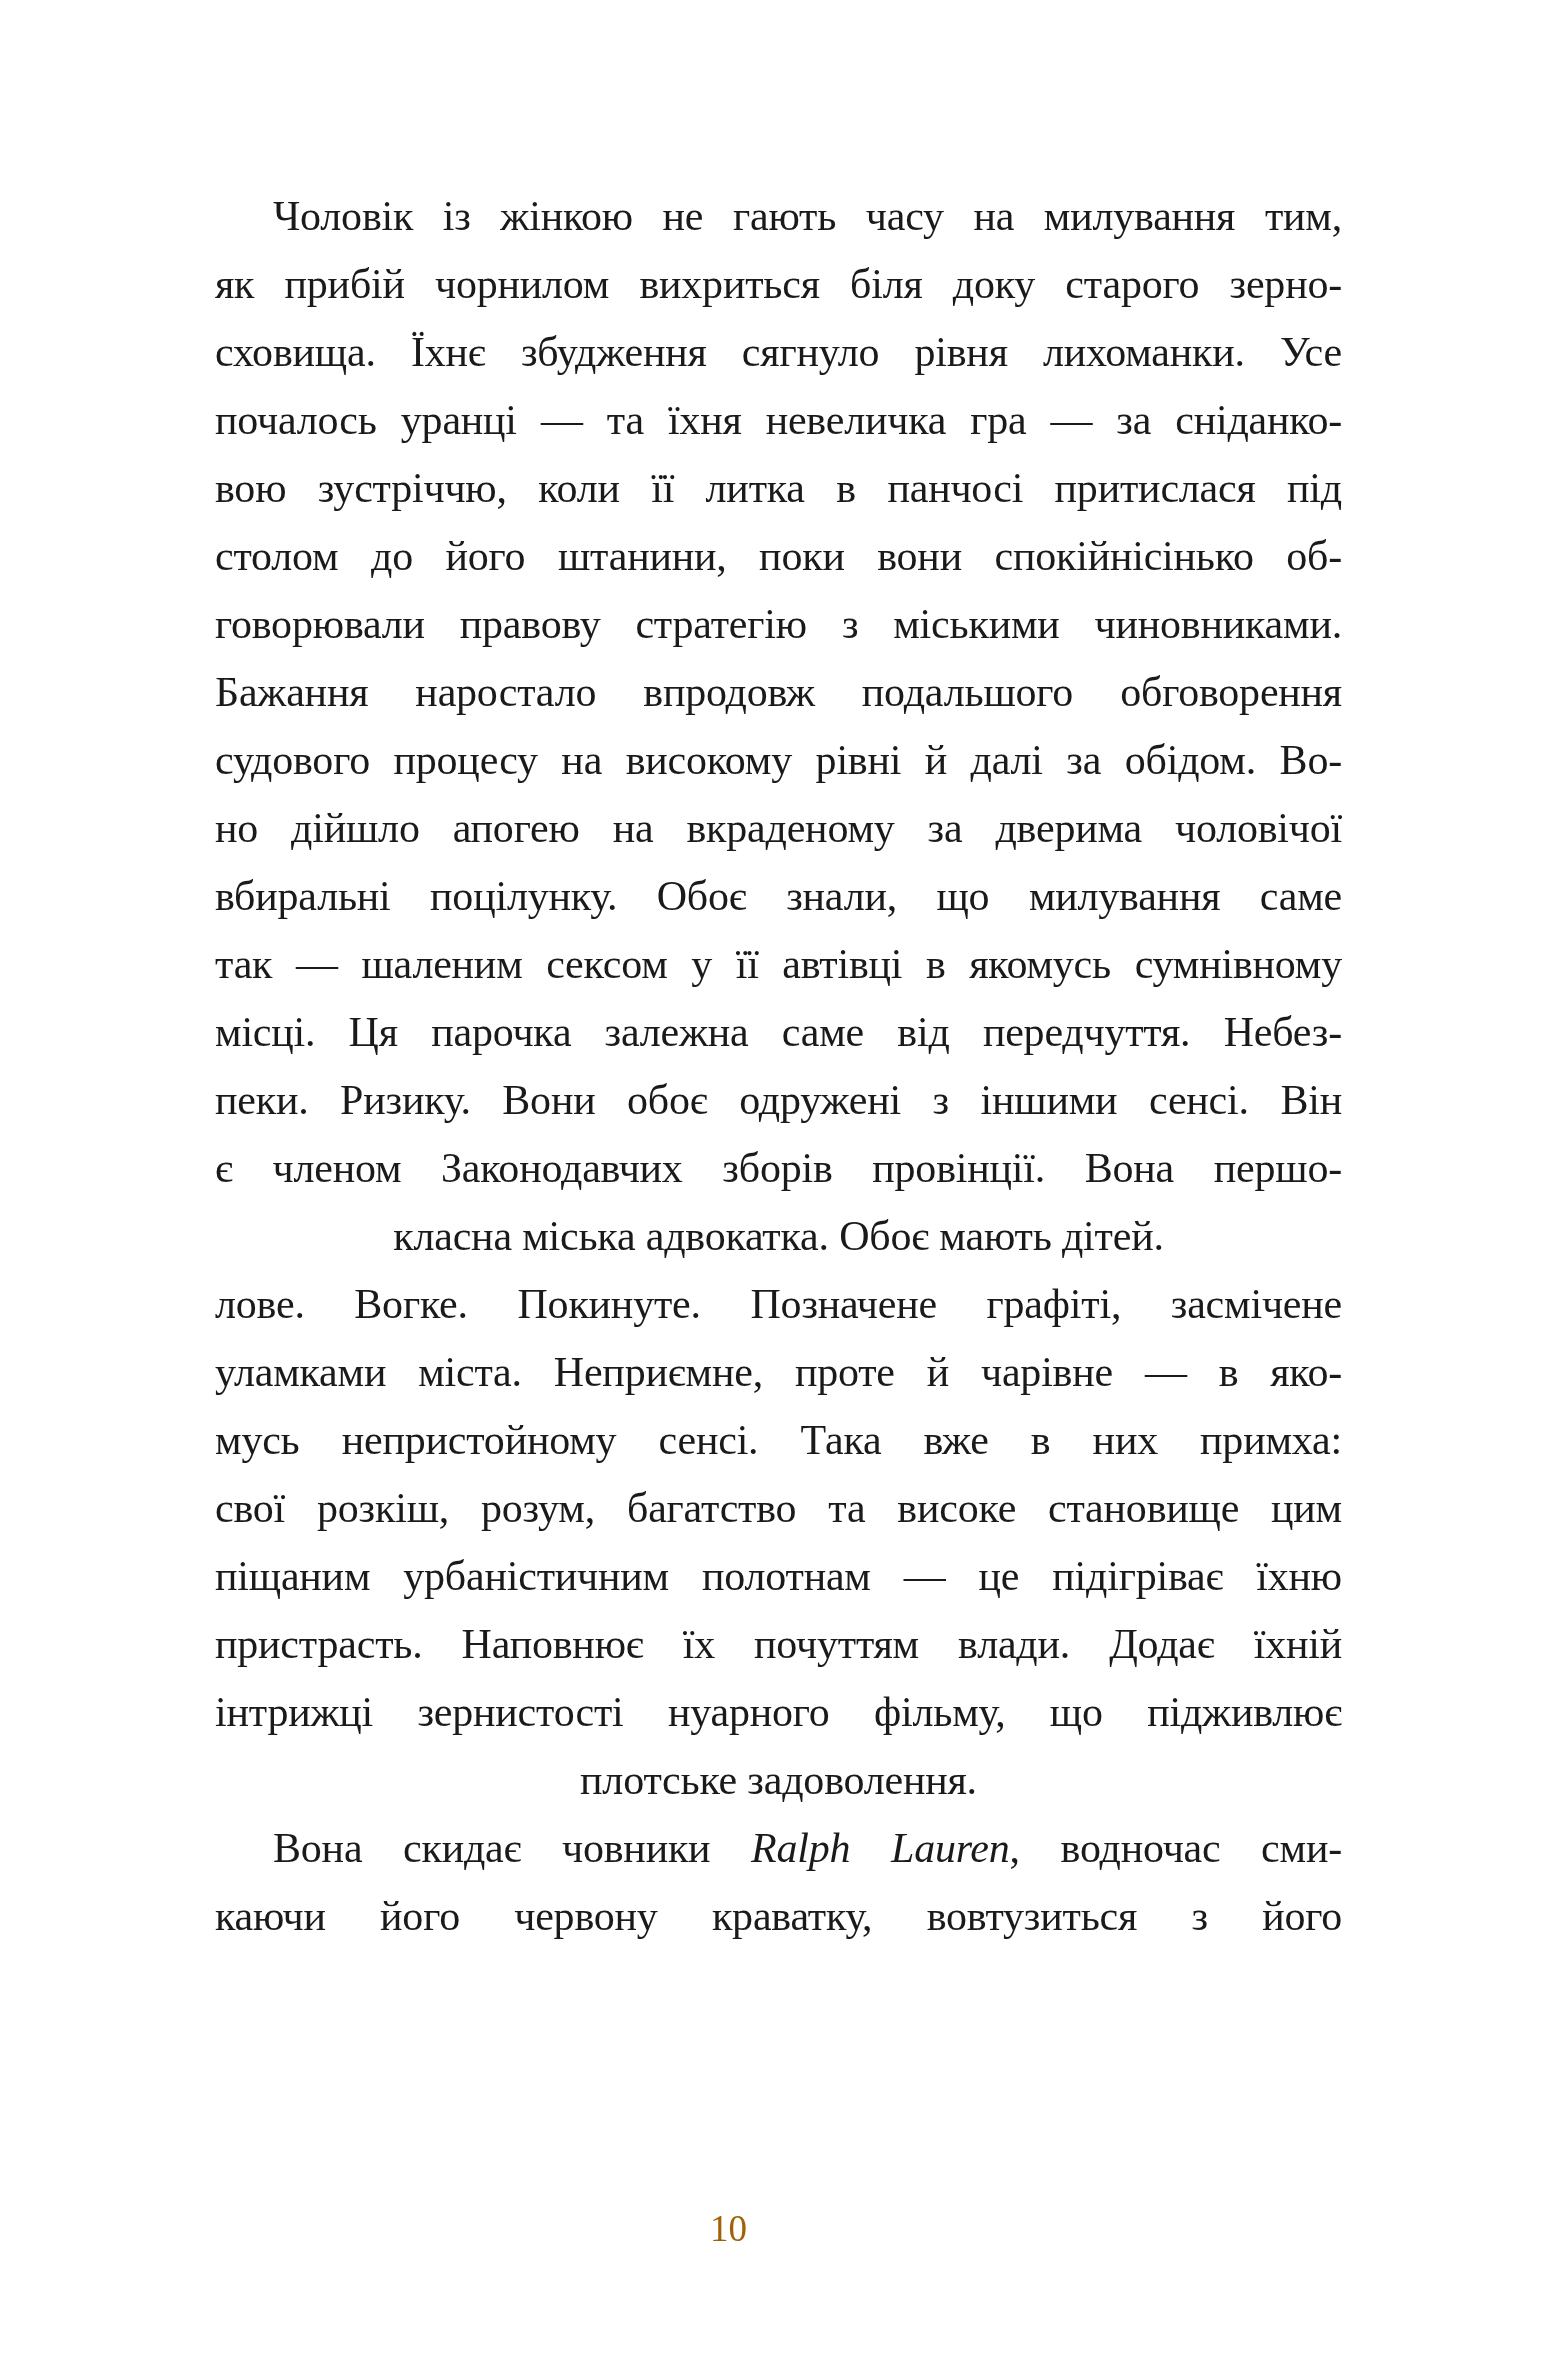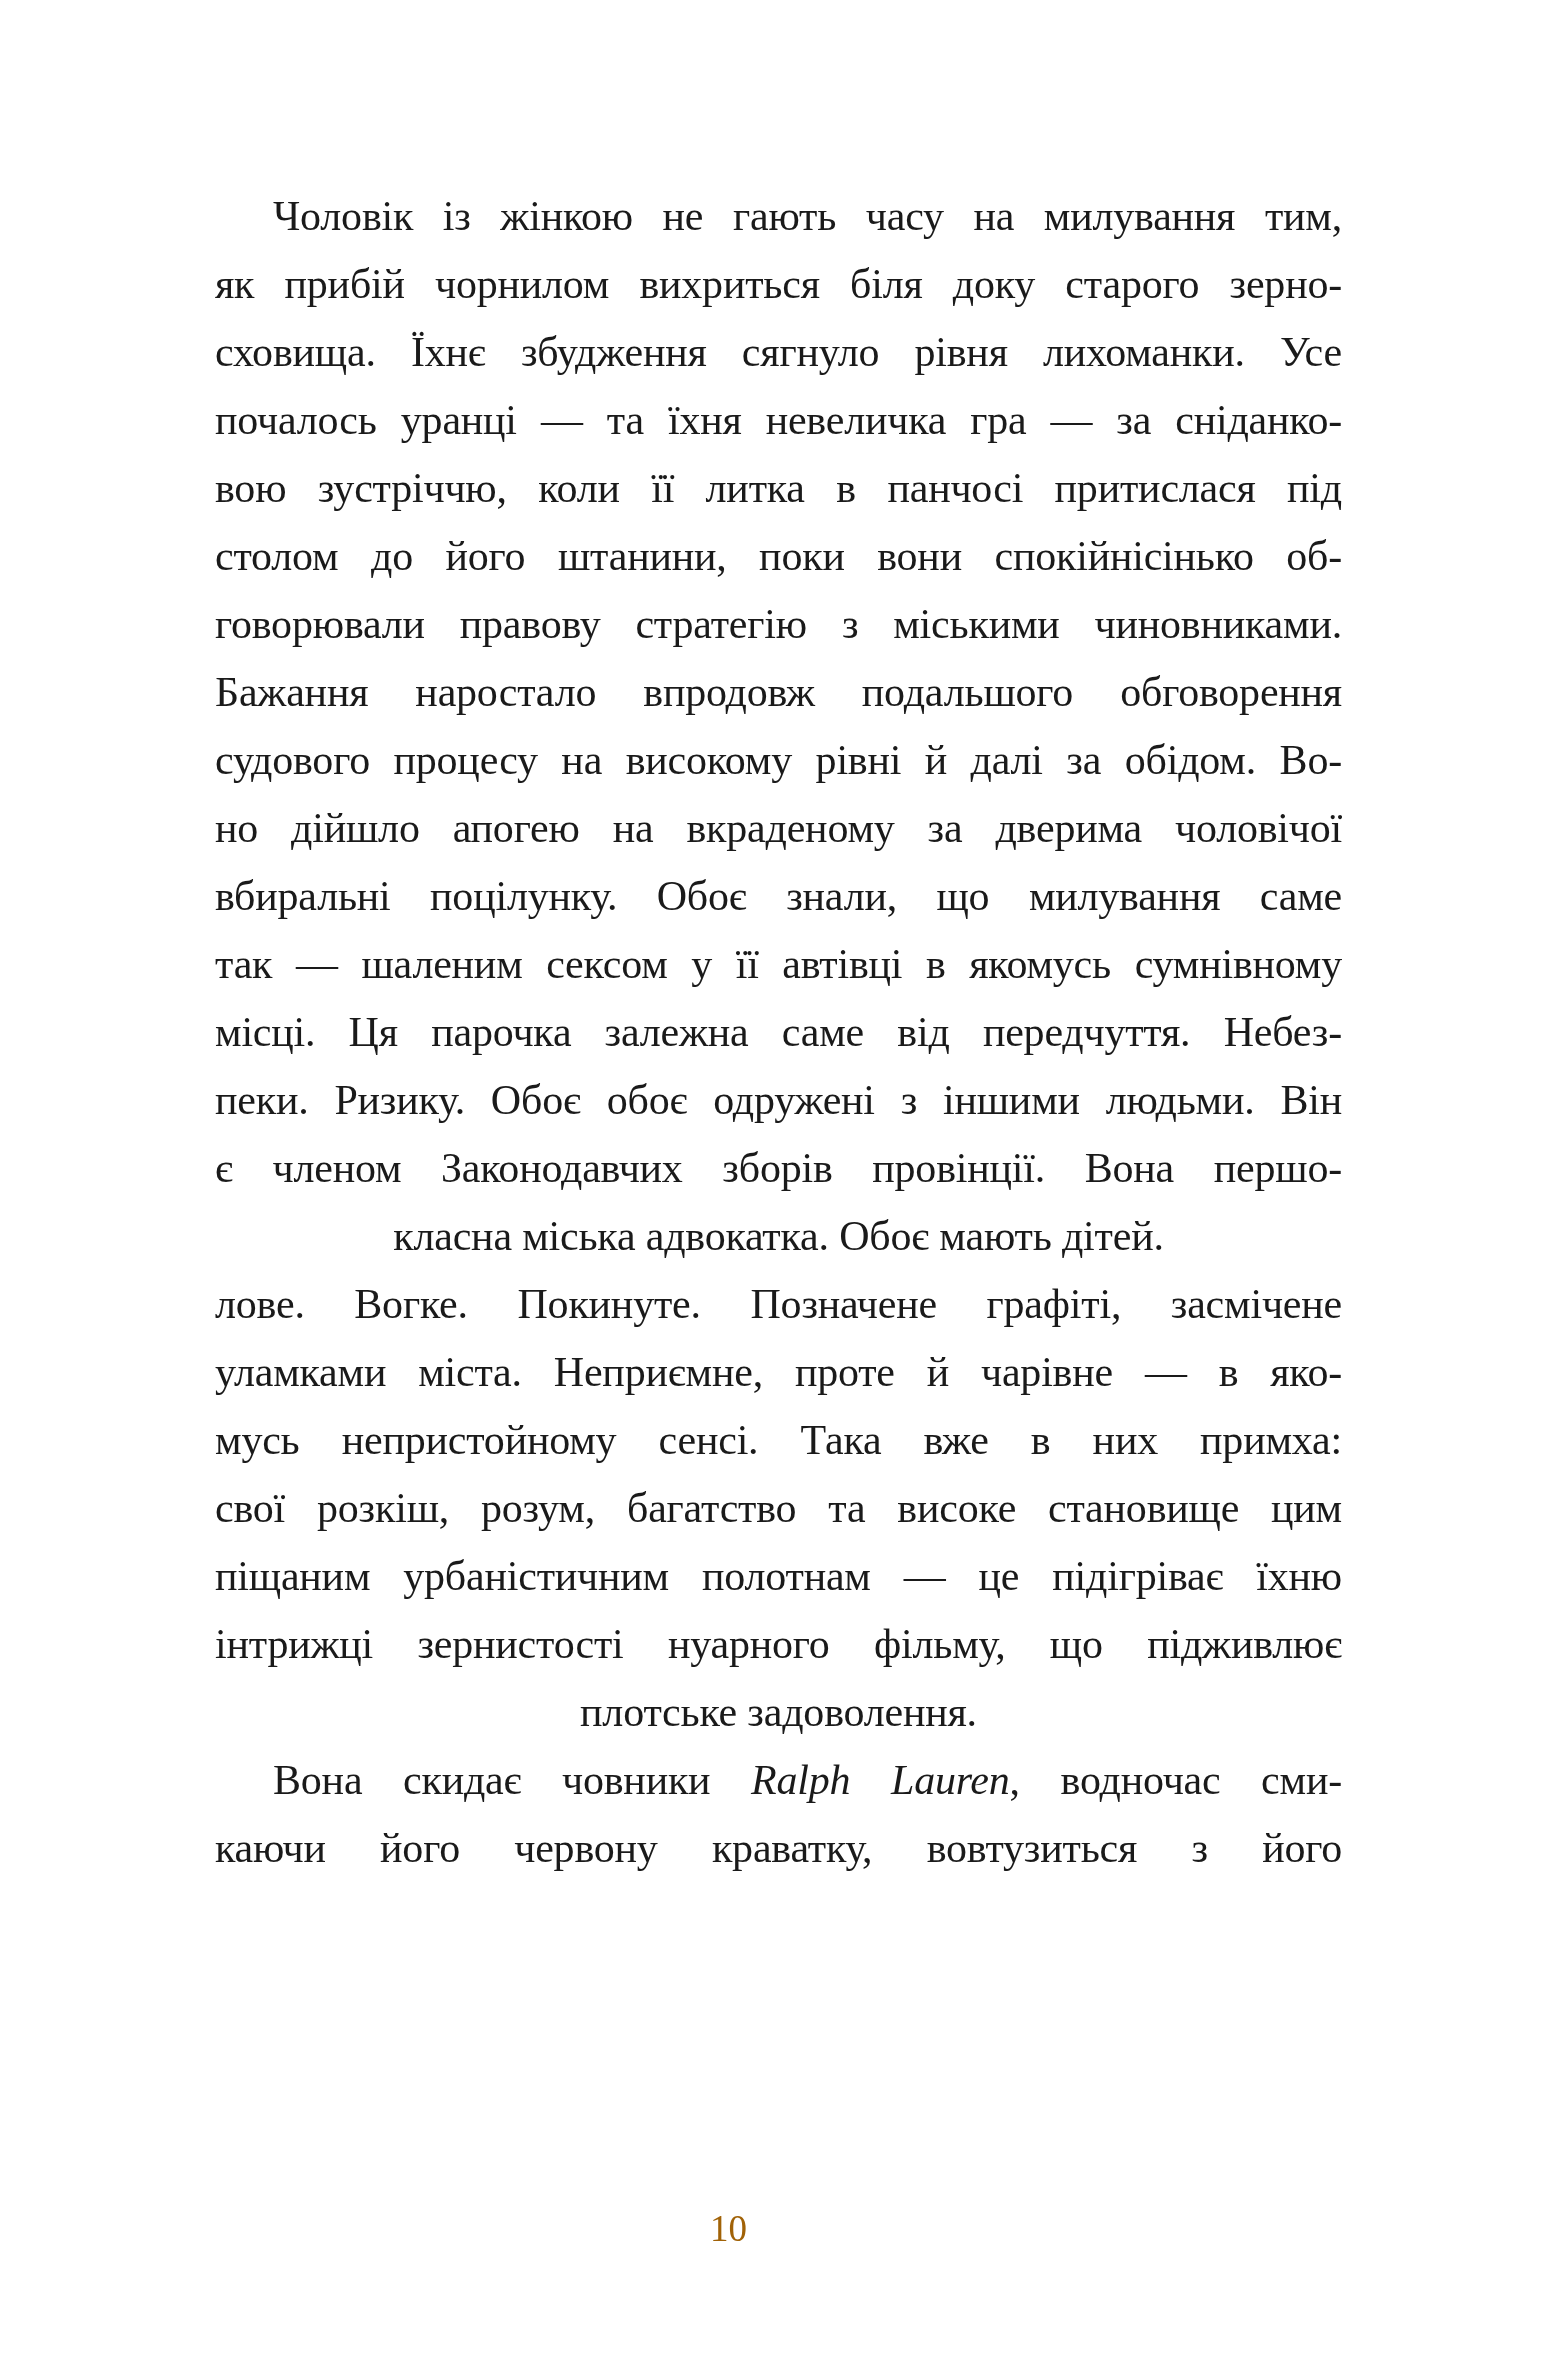--- a/index.html
+++ b/index.html
@@ -63,28 +63,29 @@
   <div class="line">почалось уранці — та їхня невеличка гра — за сніданко-</div>
   <div class="line">вою зустріччю, коли її литка в панчосі притислася під</div>
   <div class="line">столом до його штанини, поки вони спокійнісінько об-</div>
   <div class="line">говорювали правову стратегію з міськими чиновниками.</div>
   <div class="line">Бажання наростало впродовж подальшого обговорення</div>
   <div class="line">судового процесу на високому рівні й далі за обідом. Во-</div>
   <div class="line">но дійшло апогею на вкраденому за дверима чоловічої</div>
   <div class="line">вбиральні поцілунку. Обоє знали, що милування саме</div>
   <div class="line">так — шаленим сексом у її автівці в якомусь сумнівному</div>
   <div class="line">місці. Ця парочка залежна саме від передчуття. Небез-</div>
-  <div class="line">пеки. Ризику. Обоє обоє одружені з іншими людьми. Він</div>
+  <div class="line">пеки. Ризику. Вони обоє одружені з іншими сенсі. Він</div>
   <div class="line">є членом Законодавчих зборів провінції. Вона першо-</div>
   <div class="line para-end">класна міська адвокатка. Обоє мають дітей.</div>
   <div class="line">лове. Вогке. Покинуте. Позначене графіті, засмічене</div>
   <div class="line">уламками міста. Неприємне, проте й чарівне — в яко-</div>
   <div class="line">мусь непристойному сенсі. Така вже в них примха:</div>
   <div class="line">свої розкіш, розум, багатство та високе становище цим</div>
   <div class="line">піщаним урбаністичним полотнам — це підігріває їхню</div>
+  <div class="line">пристрасть. Наповнює їх почуттям влади. Додає їхній</div>
   <div class="line">інтрижці зернистості нуарного фільму, що підживлює</div>
   <div class="line para-end">плотське задоволення.</div>
   <div class="line indent">
     <span>Вона скидає човники </span><span class="italic">Ralph Lauren</span><span>, водночас сми-</span>
   </div>
   <div class="line">каючи його червону краватку, вовтузиться з його</div>
 </div>
 
 <div class="folio">10</div>
 

